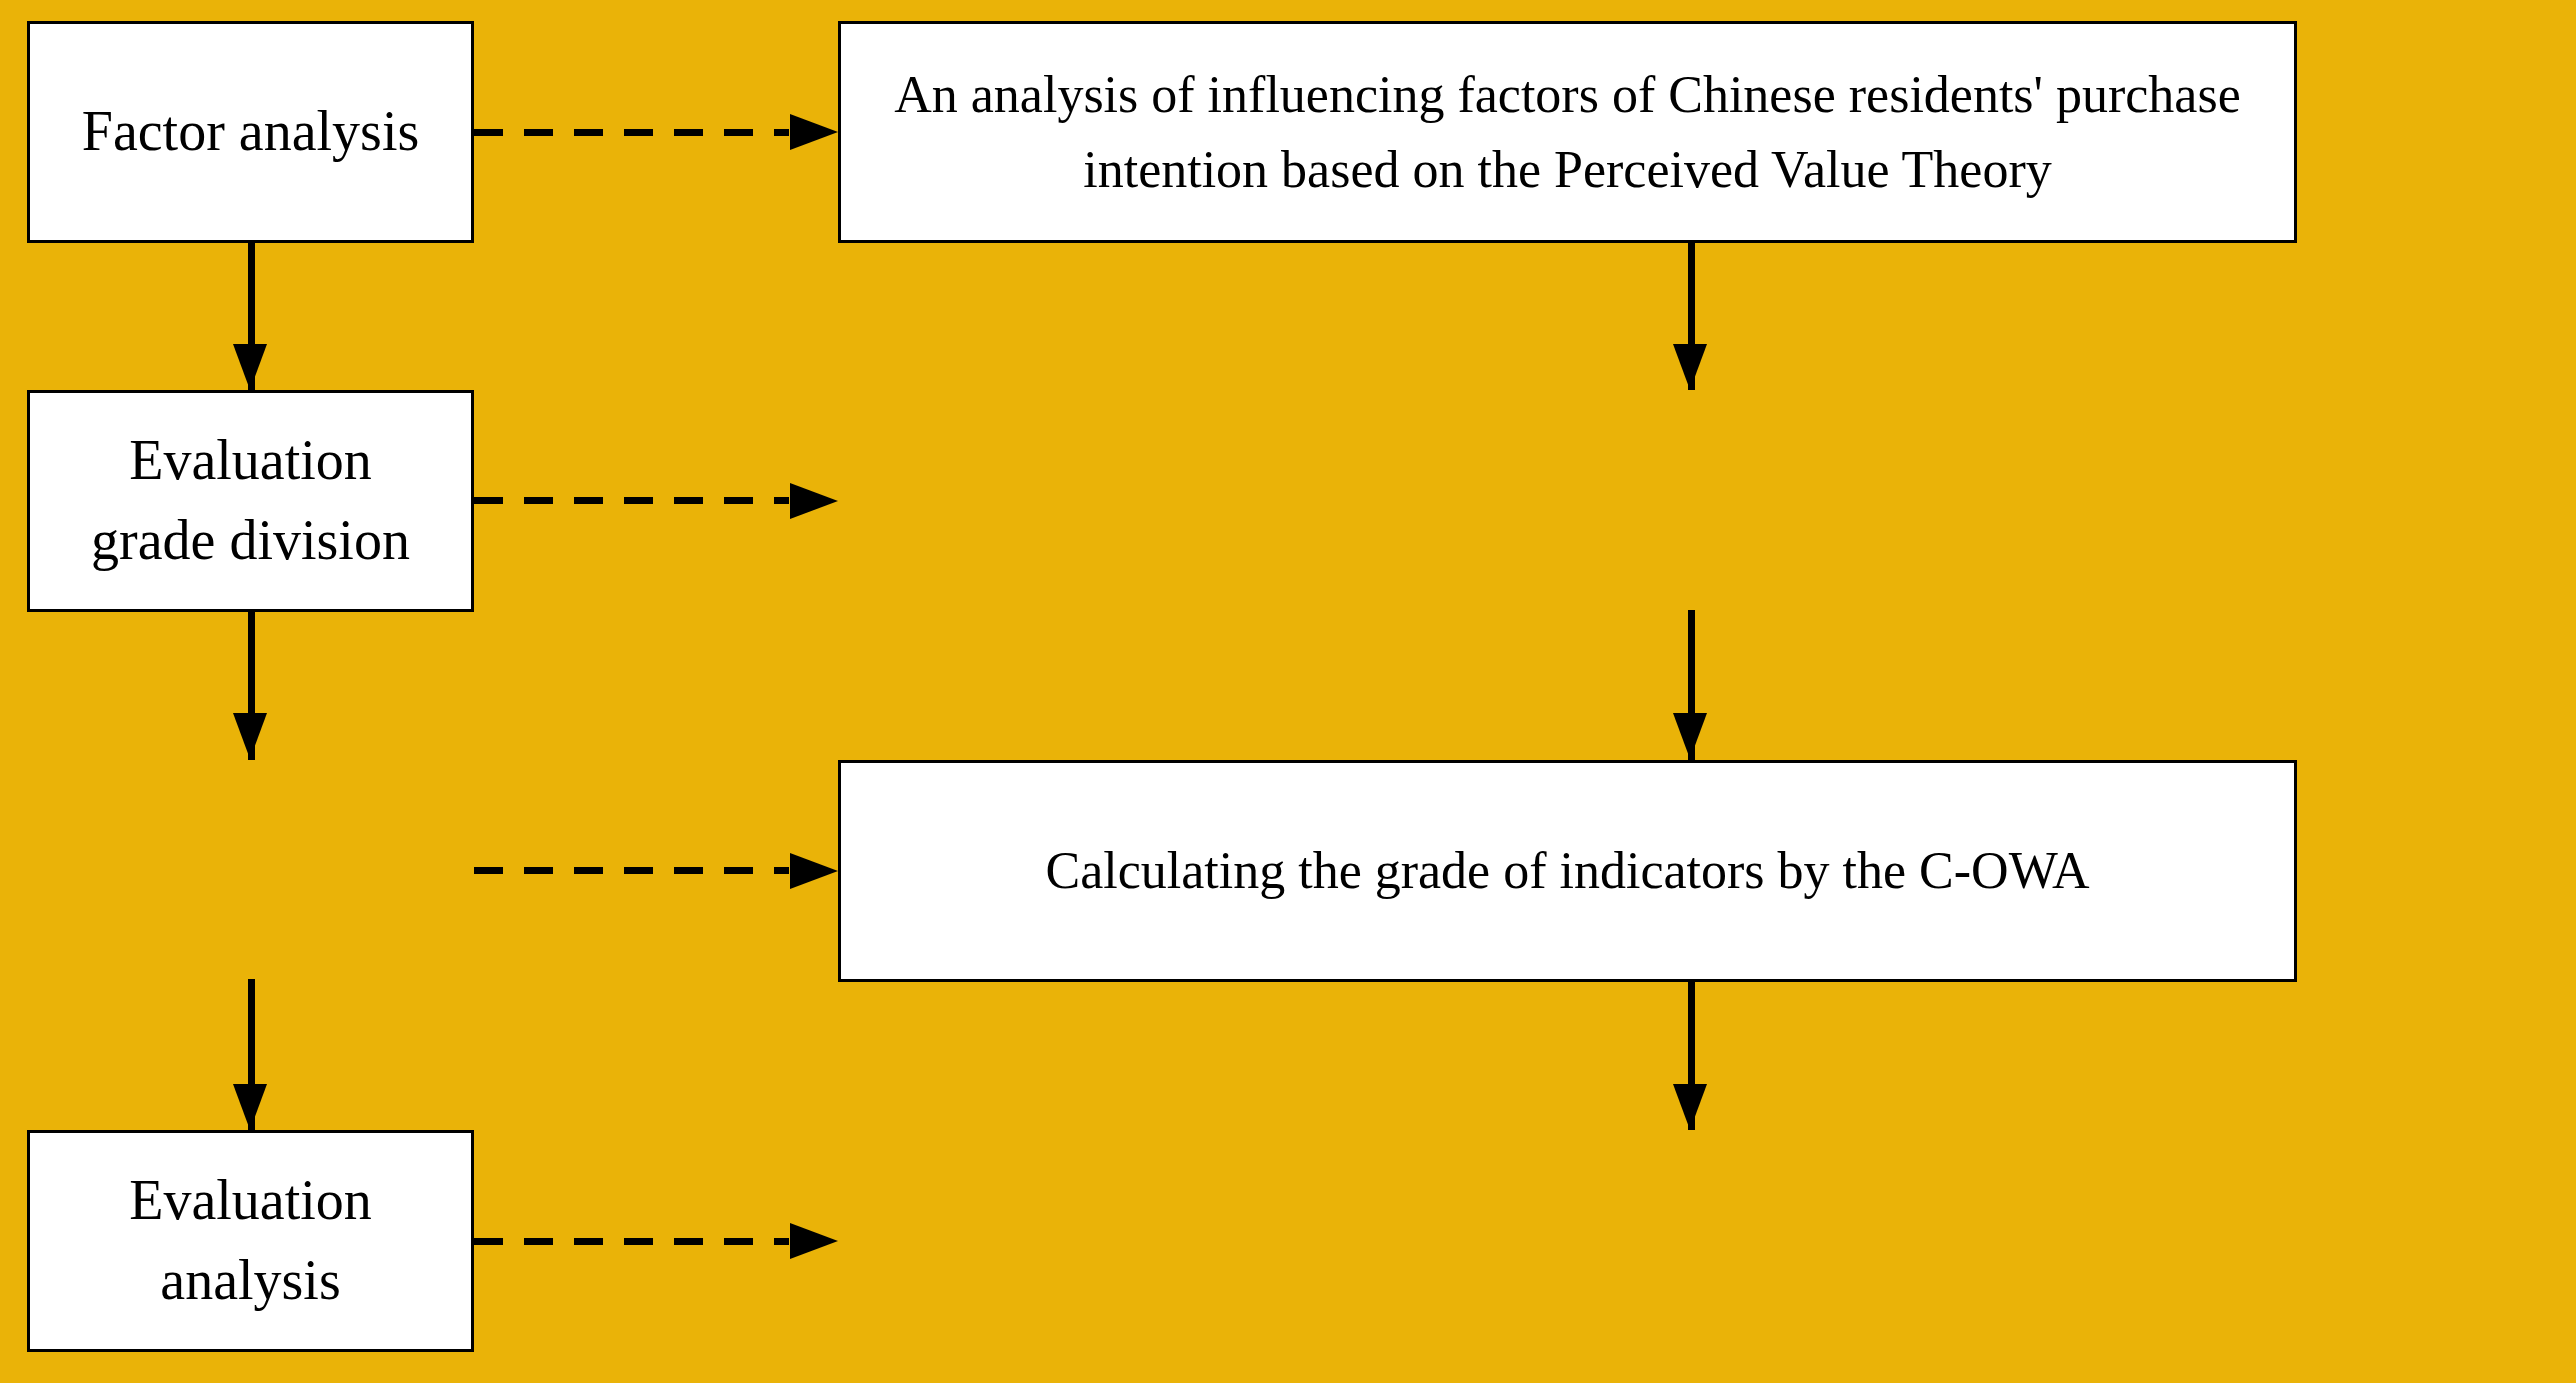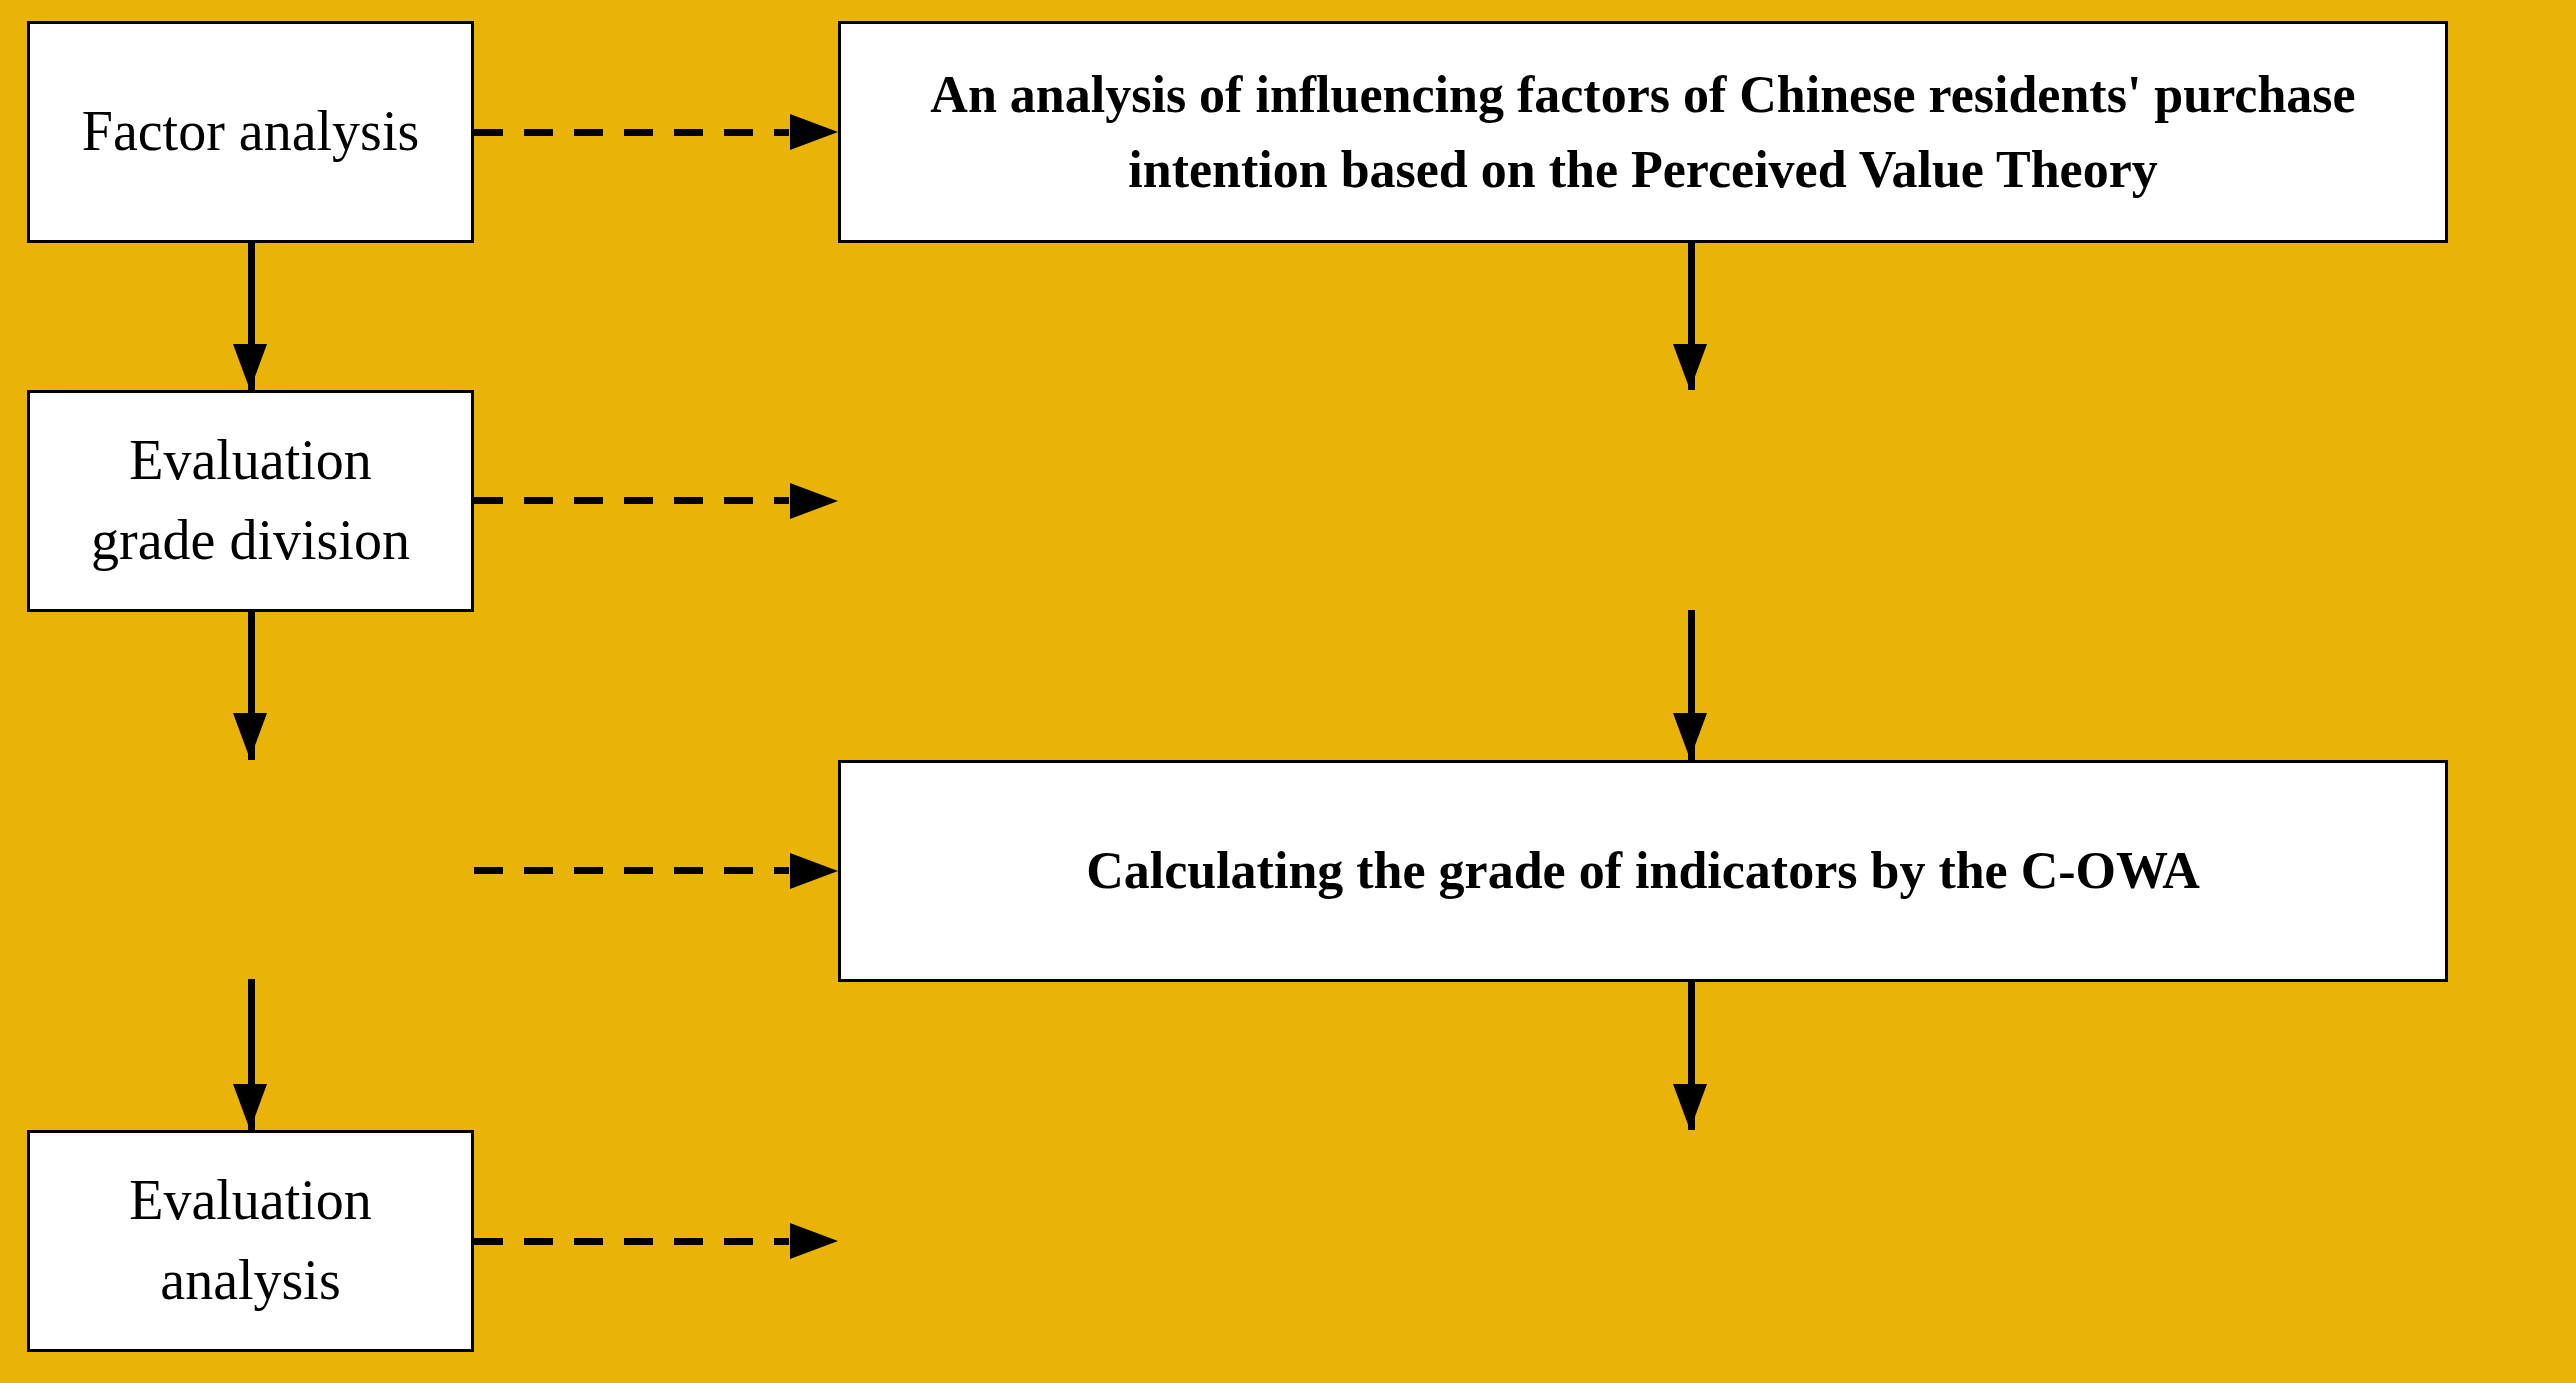--- a/index.html
+++ b/index.html
@@ -26,22 +26,21 @@
     justify-content: center;
     text-align: center;
     height: 222px;
   }
   .box.left-col {
     left: 27px;
     width: 447px;
   }
   .box.right-col {
     left: 838px;
-    width: 1610px;
-    font-weight: bold;
+    width: 1459px;
   }
   .row-1 { top: 21px; }
   .row-2 { top: 390px; }
   .row-3 { top: 760px; }
   .row-4 { top: 1130px; }
 
   .step-label {
     font-size: 56px;
     line-height: 1.42;
     white-space: pre-line;

